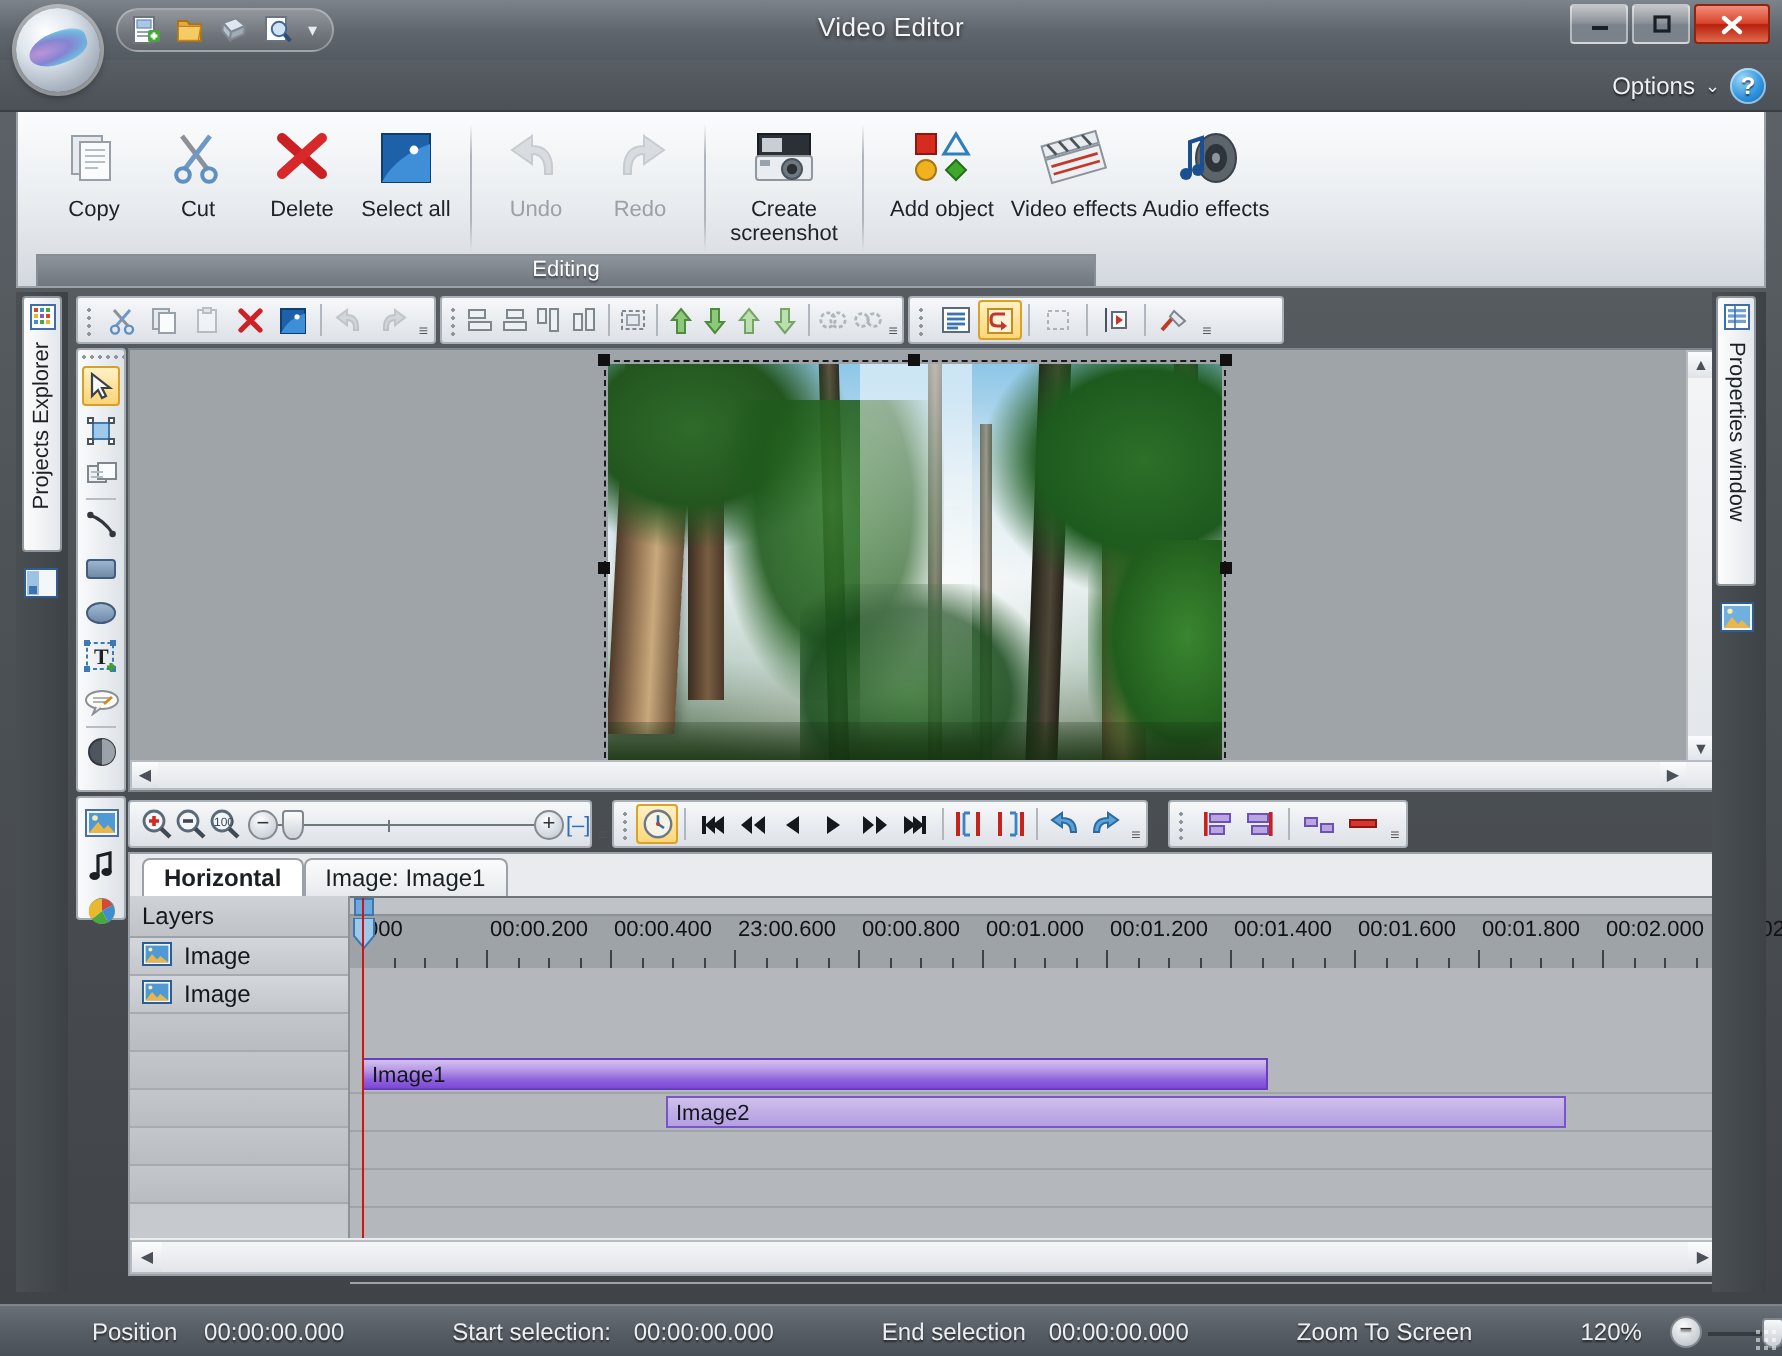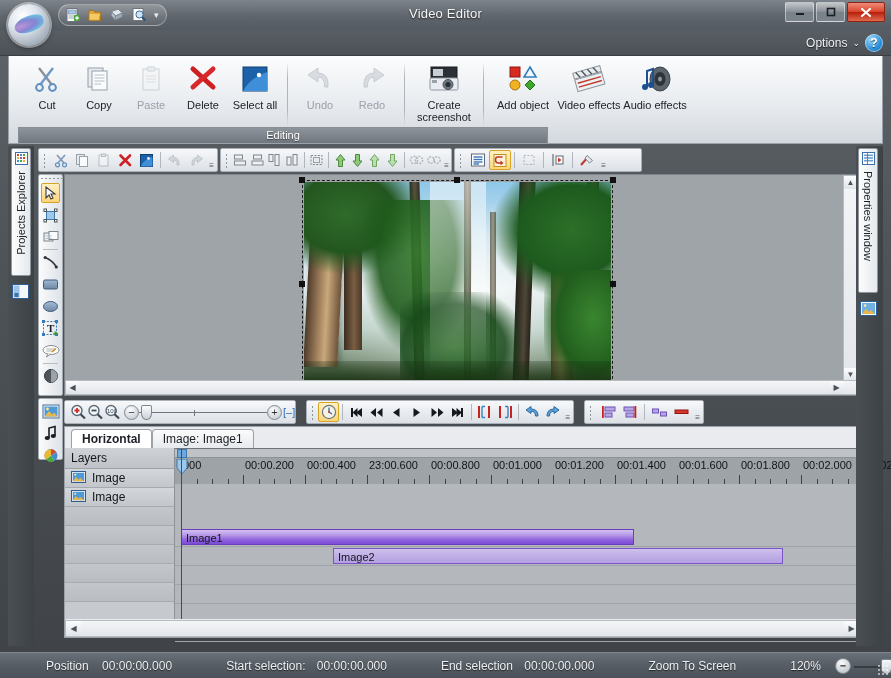--- a/index.html
+++ b/index.html
@@ -321,55 +321,43 @@
       <span class="help-orb">?</span>
     </div>
   </div>
 
   <div class="ribbon">
     <div class="ribgroup" style="left:12px;">
 
       <div class="rbtn">
         <div class="ico">
           <svg width="30" height="30" viewBox="0 0 30 30">
-            <path d="M7 4 L20 21" stroke="#8b9099" stroke-width="2.4" fill="none"></path>
-            <path d="M21 4 L8 21" stroke="#6f99c4" stroke-width="2.4" fill="none"></path>
-            <circle cx="7.5" cy="23.5" r="3.4" fill="none" stroke="#5f90c0" stroke-width="2"></circle>
-            <circle cx="20.5" cy="23.5" r="3.4" fill="none" stroke="#5f90c0" stroke-width="2"></circle>
-          </svg>
-        </div>
-        <span>Cut</span>
-      </div>
-
-      <div class="rbtn">
-        <div class="ico">
-          <svg width="30" height="30" viewBox="0 0 30 30">
             <rect x="4" y="4" width="15" height="19" fill="#e7ebef" stroke="#97a0a9"></rect>
             <rect x="8" y="7" width="15" height="19" fill="#fafbfc" stroke="#97a0a9"></rect>
             <line x1="10.5" y1="11" x2="20.5" y2="11" stroke="#b7bfc6"></line>
             <line x1="10.5" y1="14" x2="20.5" y2="14" stroke="#b7bfc6"></line>
             <line x1="10.5" y1="17" x2="20.5" y2="17" stroke="#b7bfc6"></line>
             <line x1="10.5" y1="20" x2="17" y2="20" stroke="#b7bfc6"></line>
           </svg>
         </div>
         <span>Copy</span>
       </div>
 
-      <div class="rbtn disabled">
+      <div class="rbtn">
         <div class="ico">
-          <svg width="30" height="30" viewBox="0 0 30 30" opacity=".5">
-            <rect x="7" y="5" width="16" height="21" fill="#f2f4f6" stroke="#a8b0b7"></rect>
-            <rect x="11" y="3" width="8" height="4" rx="1" fill="#dfe4e9" stroke="#a8b0b7"></rect>
-            <line x1="10" y1="12" x2="20" y2="12" stroke="#c6ccd2"></line>
-            <line x1="10" y1="15" x2="20" y2="15" stroke="#c6ccd2"></line>
-            <line x1="10" y1="18" x2="20" y2="18" stroke="#c6ccd2"></line>
+          <svg width="30" height="30" viewBox="0 0 30 30">
+            <path d="M7 4 L20 21" stroke="#8b9099" stroke-width="2.4" fill="none"></path>
+            <path d="M21 4 L8 21" stroke="#6f99c4" stroke-width="2.4" fill="none"></path>
+            <circle cx="7.5" cy="23.5" r="3.4" fill="none" stroke="#5f90c0" stroke-width="2"></circle>
+            <circle cx="20.5" cy="23.5" r="3.4" fill="none" stroke="#5f90c0" stroke-width="2"></circle>
           </svg>
         </div>
-        <span>Paste</span>
-      </div>
+        <span>Cut</span>
+      </div>
+
 
       <div class="rbtn">
         <div class="ico">
           <svg width="30" height="30" viewBox="0 0 30 30">
             <path d="M5 5 Q15 14 25 23" stroke="#cc1f22" stroke-width="5" stroke-linecap="round" fill="none"></path>
             <path d="M25 5 Q15 14 5 23" stroke="#d8282b" stroke-width="5" stroke-linecap="round" fill="none"></path>
           </svg>
         </div>
         <span>Delete</span>
       </div>

